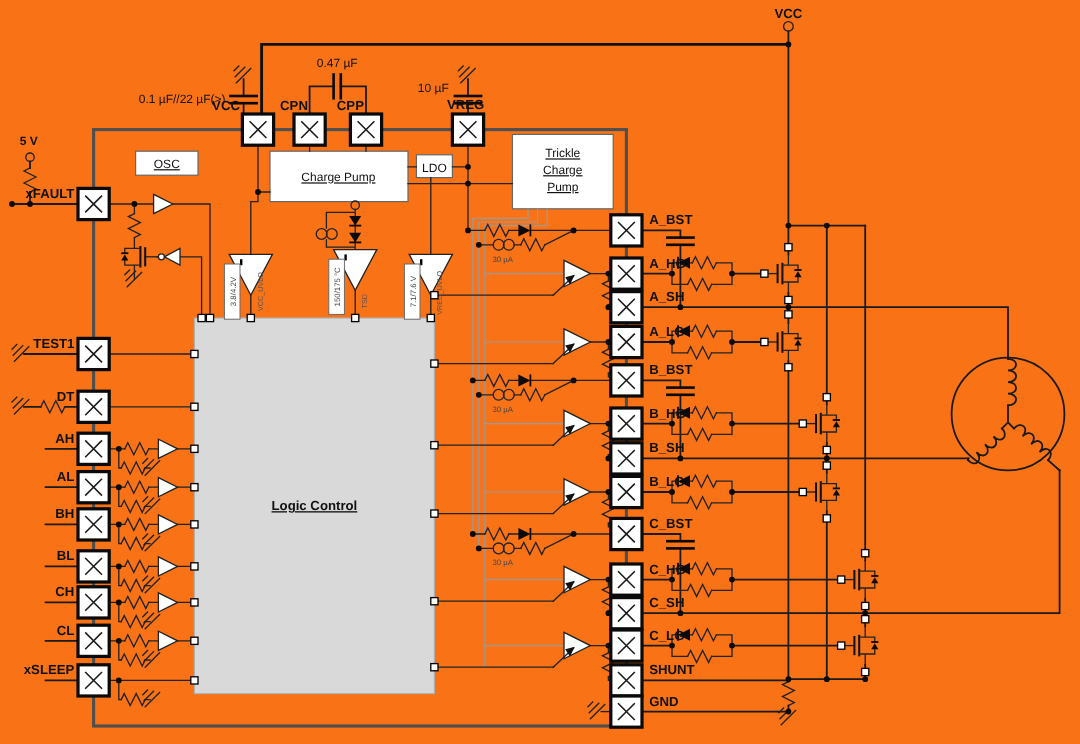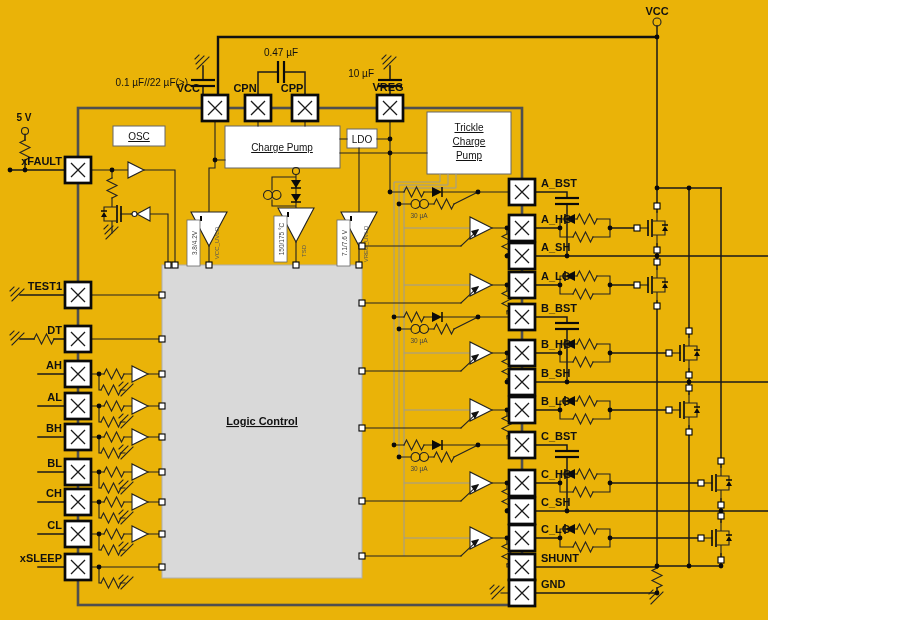--- a/index.html
+++ b/index.html
@@ -1,16 +1,16 @@
 <!DOCTYPE html>
 <html><head>
 <meta charset="utf-8">
 <style>
   html,body{margin:0;padding:0;background:#ffffff;}
-  .stage{width:768px;height:620px;position:relative;background:#eab308;overflow:hidden;}
+  .stage{width:900px;height:620px;position:relative;background:#f97316;overflow:hidden;}
   svg{display:block;}
   text{font-family:"Liberation Sans",sans-serif;fill:#111;}
   .pl{font-size:11px;font-weight:bold;}
   .cl{font-size:10px;}
   .bl{font-size:10px;}
   .ul{text-decoration:underline;}
   .lg{font-size:11px;font-weight:bold;}
   .sm{font-size:6.5px;fill:#444;}
   .sg{font-size:6px;fill:#555;}
   .w{stroke:#1a1a1a;stroke-width:1.5;fill:none;stroke-linecap:square;}

